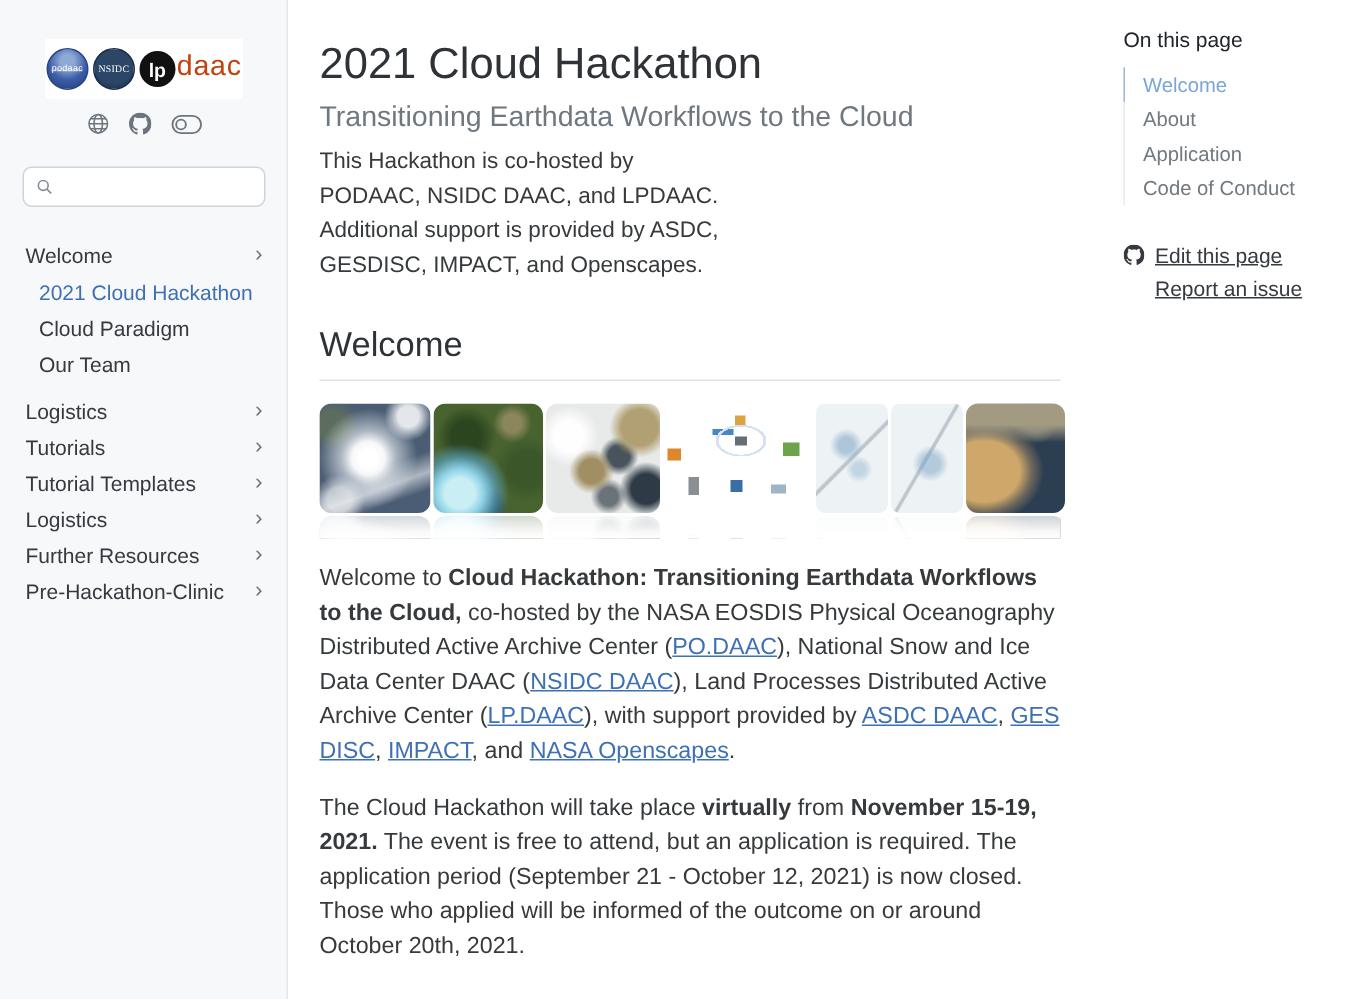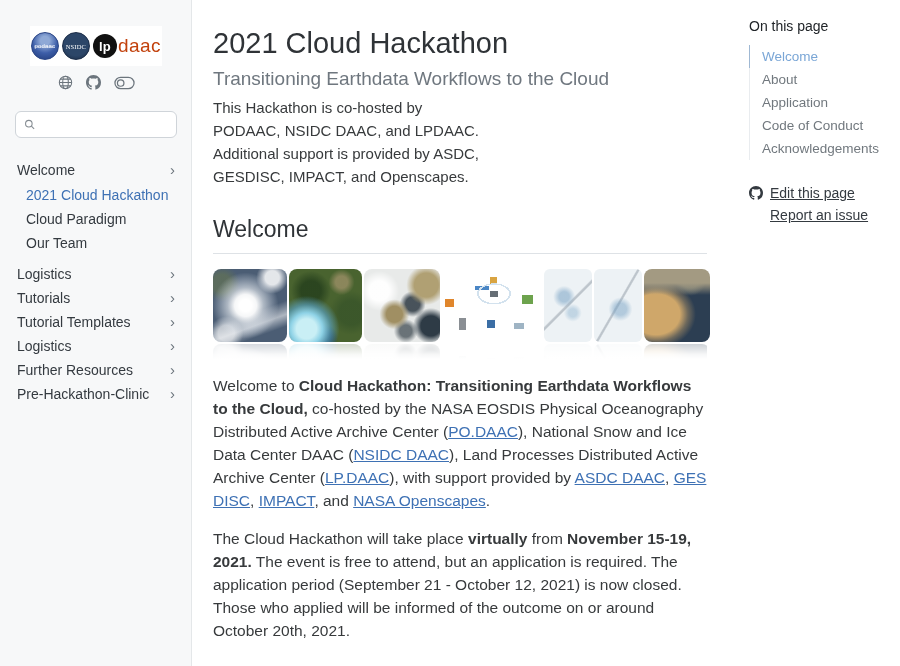--- a/index.html
+++ b/index.html
@@ -23,21 +23,21 @@
     background:#fff;width:132px;height:40px;margin:0 auto;
     display:flex;align-items:center;justify-content:center;gap:3px;
   }
   .logo-circ{
     width:28px;height:28px;border-radius:50%;display:flex;align-items:center;justify-content:center;
     color:#fff;font-size:6px;letter-spacing:.2px;overflow:hidden;
   }
   .podaac{background:radial-gradient(circle at 50% 30%, #8fa9d6 0 20%, #3d5ea8 55%, #203a78 100%);border:1px solid #2a4585;}
   .podaac span{background:linear-gradient(to bottom, transparent 40%, rgba(255,255,255,.35) 60%, transparent 80%);padding:1px 0;}
   .nsidc{background:radial-gradient(circle at 50% 40%, #2c4668 0 60%, #16263d 100%);border:1px solid #1a2c47;font-size:6.5px;font-family:"Liberation Serif",serif;}
-  .lp-wrap{display:flex;align-items:center;}
+  .lp-wrap{display:flex;}
   .lp-mark{
     width:24px;height:24px;border-radius:50%;background:#111;color:#fff;
     display:flex;align-items:center;justify-content:center;font-weight:bold;font-size:13px;
   }
   .lp-text{color:#c2410c;font-size:19px;letter-spacing:.5px;margin-left:1px;}
   .icon-row{display:flex;justify-content:center;align-items:center;gap:13px;margin-top:9px;}
   .icon-row a{display:flex;align-items:center;}
   .search{
     margin-top:21px;background:#fff;border:1px solid #cfd4d9;border-radius:6px;
     height:27px;display:flex;align-items:center;padding:0 8px;gap:6px;
@@ -272,21 +272,20 @@
 
   </main>
 
   <aside class="toc">
     <div class="toc-title">On this page</div>
     <ul class="toc-list" id="toc-list">
         <li class="active">Welcome</li>
         <li>About</li>
         <li>Application</li>
         <li>Code of Conduct</li>
-        <li>Acknowledgements</li>
       </ul>
     <div class="toc-actions" id="toc-actions">
         <div class="toc-action">
           <svg width="14" height="14" viewBox="0 0 16 16" fill="#343a40">
             <use href="#gh-sym"></use>
           </svg>
           <span>Edit this page</span>
         </div>
         <div class="toc-action no-icon">
           <span>Report an issue</span>

